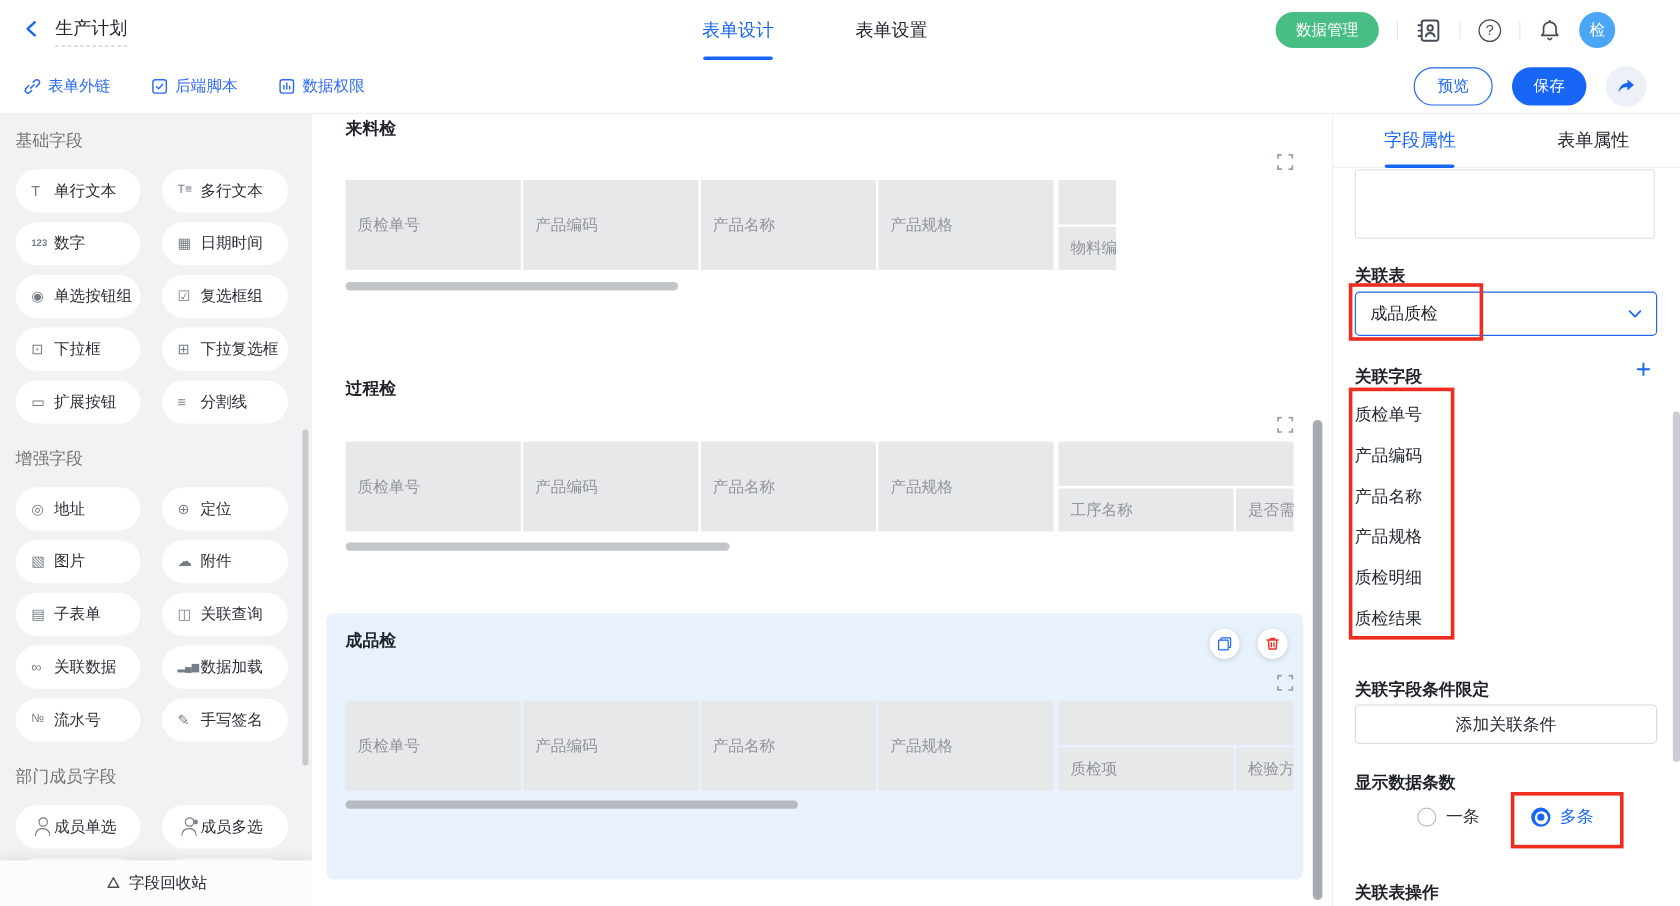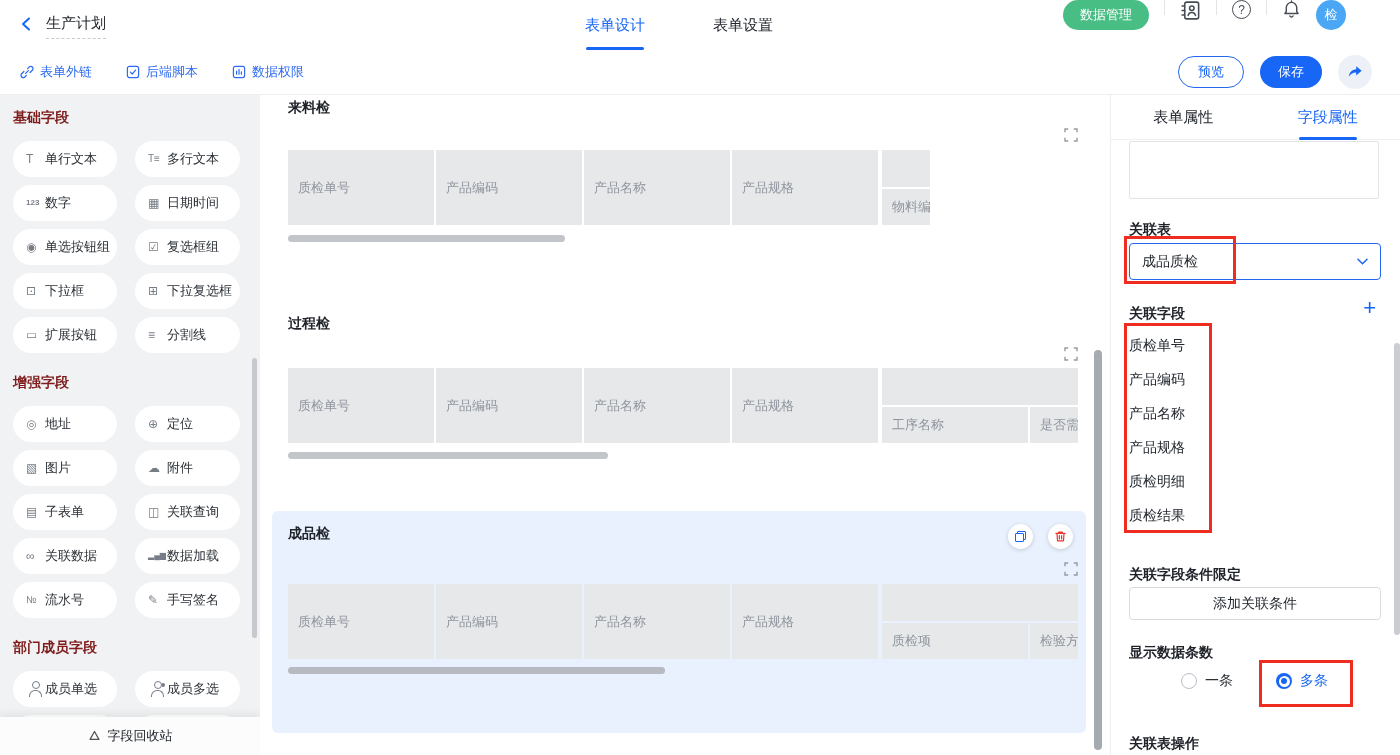--- a/index.html
+++ b/index.html
@@ -11,21 +11,21 @@
   
   .hdr { position:absolute; top:0; left:0; width:1376px; height:50px; background:#fff; }
   .back-btn { position:absolute; left:20px; top:17px; cursor:pointer; }
   .app-title { position:absolute; left:46px; top:14px; font-size:15px; font-weight:500;
                border-bottom:1px dashed #c6cad0; padding-bottom:5px; }
   .hdr-tabs { position:absolute; left:582px; top:0; height:50px; display:flex; gap:62px;justify-content:space-between; }
   .htab { position:relative; display:flex; align-items:center; font-size:15px; color:#23272e; cursor:pointer; padding:0 3px; }
   .htab.active { color:#1766f5; font-weight:500; }
   .htab.active::after { content:""; position:absolute; left:50%; transform:translateX(-50%);
                         bottom:0; width:58px; height:3px; background:#1766f5; border-radius:2px; }
-  .hdr-right { position:absolute; right:30px; top:0; height:50px; display:flex; align-items:flex-start; gap:15px; }
+  .hdr-right { position:absolute; right:30px; top:0; height:50px; display:flex; align-items:center; gap:15px; }
   .green-btn { height:30px; padding:0 17px; border-radius:15px; background:#49be84; color:#fff;
                font-size:13px; display:flex; align-items:center; cursor:pointer; }
   .vdiv { width:1px; height:15px; background:#e2e4e8; }
   .help-circle { width:19px; height:19px; border:1.4px solid #464c55; border-radius:50%;
                  font-size:12px; display:flex; align-items:center; justify-content:center; color:#464c55; }
   .avatar { width:30px; height:30px; border-radius:50%; background:#4ba7f5; color:#fff; font-size:13px;
             display:flex; align-items:center; justify-content:center; }
 
   
   .toolbar { position:absolute; top:50px; left:0; width:1400px; height:45px; background:#fff;
@@ -35,21 +35,21 @@
   .tb-right { position:absolute; right:28px; top:5px; display:flex; gap:16px; align-items:center; }
   .btn-preview { width:66px; height:32px; border-radius:16px; border:1px solid #2468f2; color:#1766f5;
                  font-size:13px; display:flex; align-items:center; justify-content:center; background:#fff; cursor:pointer; }
   .btn-save { width:62px; height:32px; border-radius:16px; background:#1766f5; color:#fff; font-size:13px;
               display:flex; align-items:center; justify-content:center; cursor:pointer; }
   .share-circle { width:34px; height:34px; border-radius:50%; background:#edf1f7;
                   display:flex; align-items:center; justify-content:center; cursor:pointer; }
 
   
   .sidebar { position:absolute; top:95px; left:0; width:260px; height:660px; background:#f1f2f4; overflow:hidden; }
-  .side-title { margin:14px 0 14px 13px; font-size:14px; font-weight:700; color:#7f1d1d; }
+  .side-title { margin:14px 0 14px 13px; font-size:14px; font-weight:400; color:#737373; }
   .side-title.mt { margin-top:21px; }
   .pill-grid { display:grid; grid-template-columns:104px 105px; gap:8px 18px; margin-left:13px; }
   .pill { height:36px; background:#fff; border-radius:18px; display:flex; align-items:center;
           padding:0 6px 0 13px; font-size:13px; color:#2b3036; white-space:nowrap; overflow:hidden; cursor:pointer; }
   .ic { width:19px; flex:0 0 19px; font-size:12px; color:#767d87; line-height:1; }
   .ic.sm  { font-size:8px; font-weight:700; }
   .ic.sm2 { font-size:10px; }
   .ic.person-icon::before, .ic.people-icon::before { content:""; display:block; width:6px; height:6px;
       border:1.4px solid #767d87; border-radius:50%; margin:0 auto; }
   .ic.people-icon::before { box-shadow:5px 0 0 -2px #767d87; }
@@ -488,25 +488,25 @@
         </div>
       </div>
       <div class="hscroll" style="left:16px;top:156px;width:377px;background:#b7bac0;"></div>
     </div>
 
     <div class="canvas-scroll"></div>
   </main>
 
   <aside class="panel">
     <div class="ptabs">
+      <div class="ptab active">
+        <span>字段属性</span>
+      </div>
       <div class="ptab">
         <span>表单属性</span>
-      </div>
-      <div class="ptab active">
-        <span>字段属性</span>
       </div>
     </div>
 
     <div class="pinput"></div>
 
     <div class="plabel" style="top:126px;">关联表</div>
     <div class="pselect">
       <span>成品质检</span>
       <svg width="11" height="8" viewBox="0 0 11 8">
           <path d="M1 1.3l4.5 4.5L10 1.3" fill="none" stroke="#2468f2" stroke-width="1.6" stroke-linecap="round" stroke-linejoin="round"></path>

